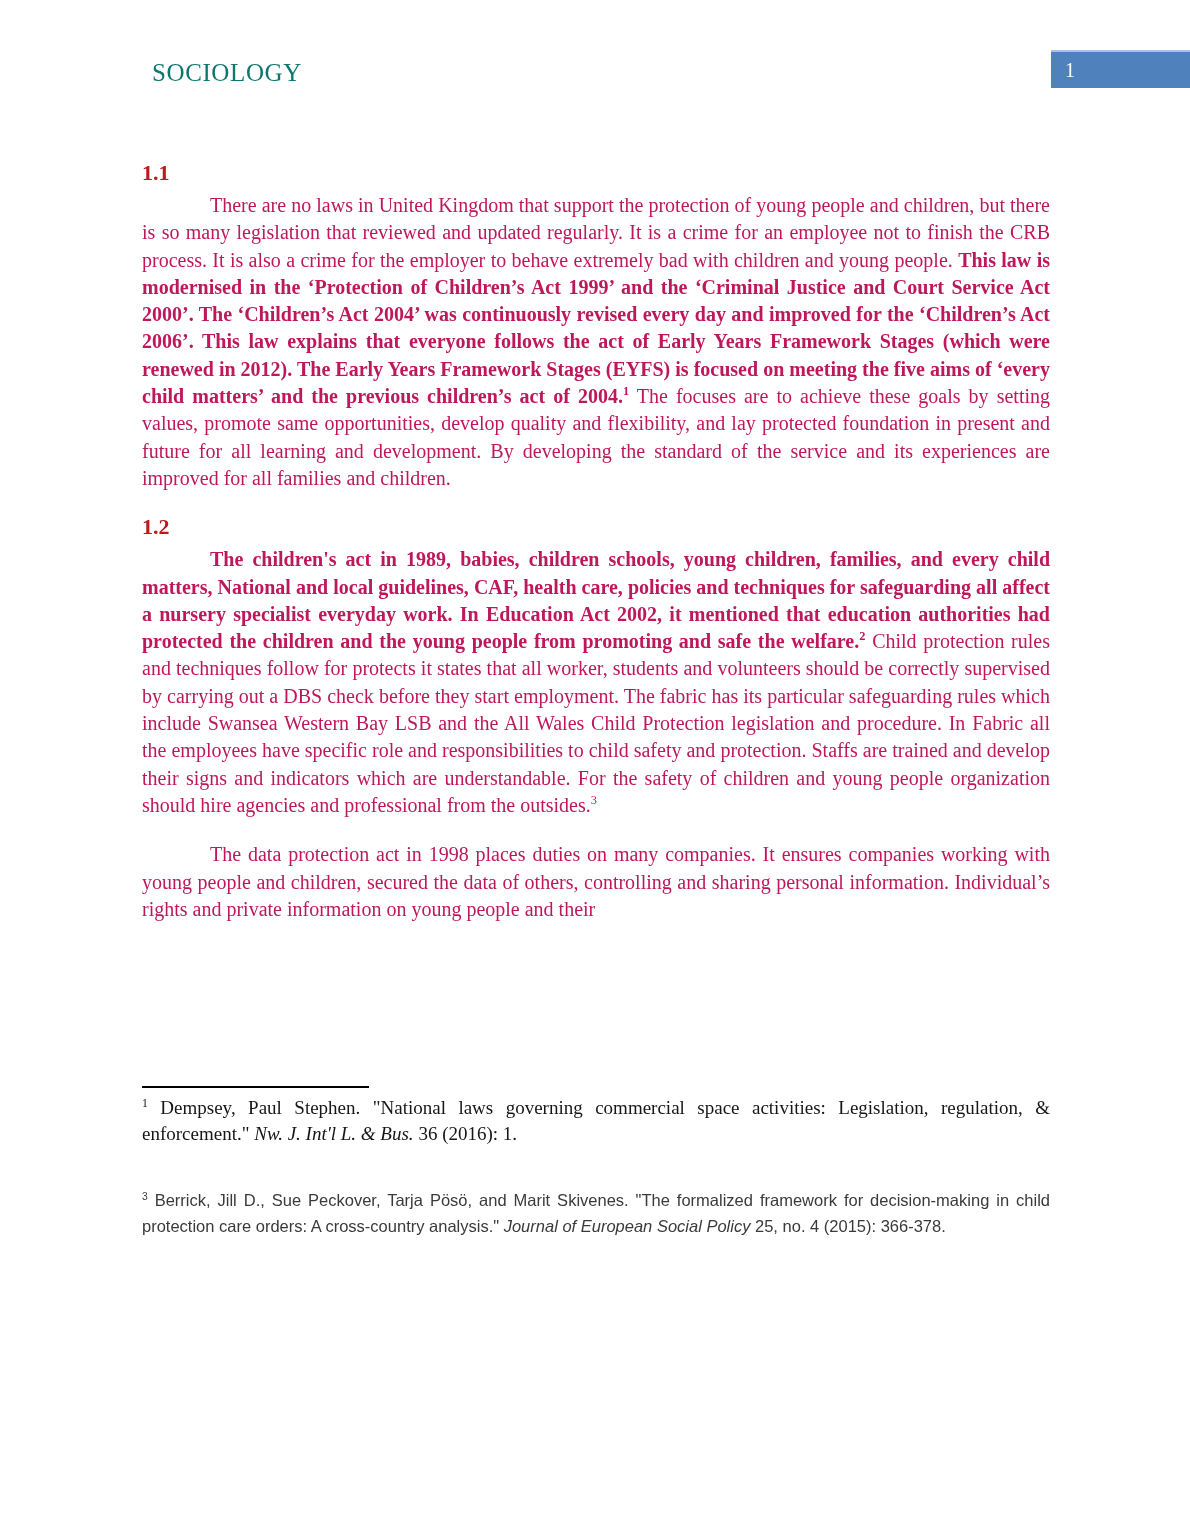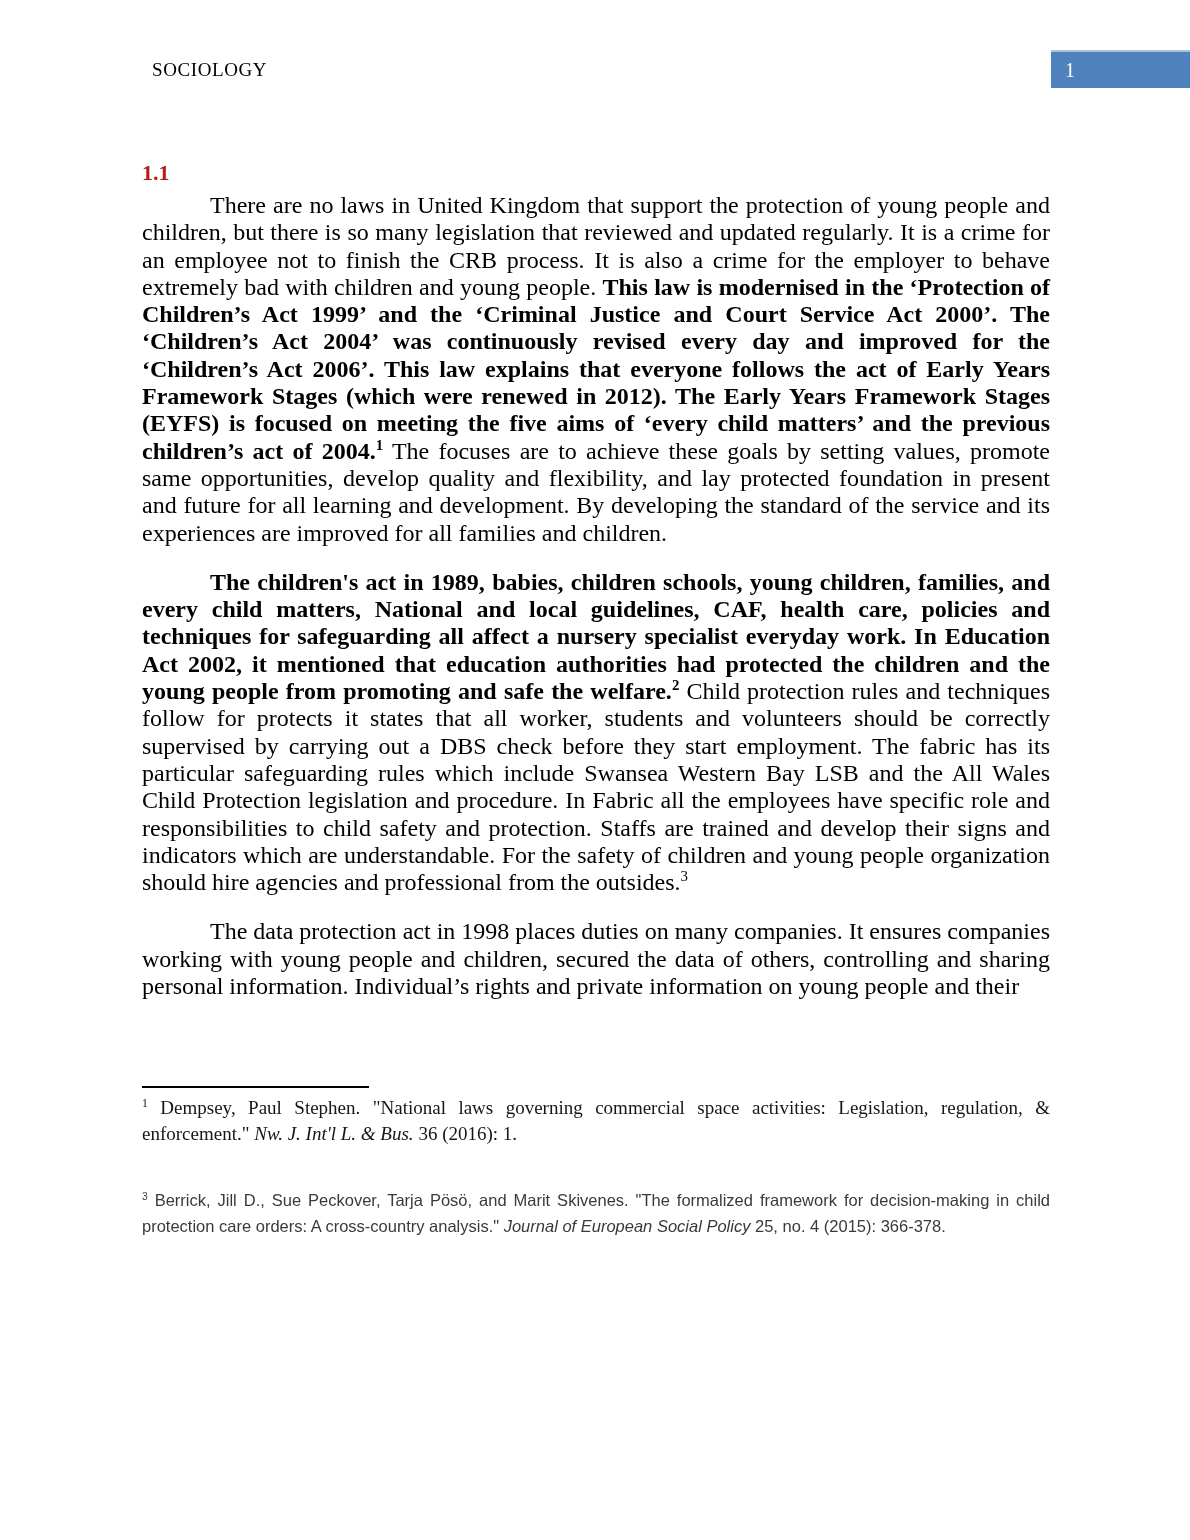--- a/index.html
+++ b/index.html
@@ -14,23 +14,23 @@
     background: #ffffff;
     font-family: "Liberation Serif", "DejaVu Serif", serif;
     color: #121212;
     overflow: hidden;
   }
   
   .header-title {
     position: absolute;
     left: 152px;
     top: 59px;
-    font-size: 19px;
+    font-size: 25px;
     letter-spacing: 0.6px;
-    color: #000000;
+    color: #0f766e;
     white-space: nowrap;
   }
   .pagenum-badge {
     position: absolute;
     right: 0;
     top: 50px;
     width: 139px;
     height: 38px;
     background: #4f81bd;
     border-top: 2px solid #a8c2e0;
@@ -49,26 +49,26 @@
     width: 908px;
   }
   .section { margin: 0 0 22px 0; }
   .section-heading {
     font-size: 22px;
     font-weight: bold;
     margin: 0 0 6px 0;
     color: #b91c1c;
   }
   .body-para {
-    font-size: 24px;
+    font-size: 20px;
     line-height: 27.3px;
     text-align: justify;
     text-indent: 68px;
     margin: 0;
-    color: #000000;
+    color: #be185d;
   }
   .body-para sup, .fn-text sup {
     font-size: 62%;
     line-height: 0;
     vertical-align: super;
   }
   
   .footnotes {
     position: absolute;
     left: 142px;
@@ -113,20 +113,21 @@
   </div>
 
   <div class="content">
 
     <div class="section">
       <div class="section-heading">1.1</div>
       <p class="body-para"><span>There are no laws in United Kingdom that support the protection of young people and children, but there is so many legislation that reviewed and updated regularly. It is a crime for an employee not to finish the CRB process. It is also a crime for the employer to behave extremely bad with children and young people. </span><span style="font-weight: bold;">This law is modernised in the ‘Protection of Children’s Act 1999’ and the ‘Criminal Justice and Court Service Act 2000’. The ‘Children’s Act 2004’ was continuously revised every day and improved for the ‘Children’s Act 2006’. This law explains that everyone follows the act of Early Years Framework Stages (which were renewed in 2012). The Early Years Framework Stages (EYFS) is focused on meeting the five aims of ‘every child matters’ and the previous children’s act of 2004.</span><sup style="font-weight: bold;">1</sup><span> The focuses are to achieve these goals by setting values, promote same opportunities, develop quality and flexibility, and lay protected foundation in present and future for all learning and development. By developing the standard of the service and its experiences are improved for all families and children.</span></p>
     </div>
 
     <div class="section">
+      <div class="section-heading">1.2</div>
       <p class="body-para"><span style="font-weight: bold;">The children's act in 1989, babies, children schools, young children, families, and every child matters, National and local guidelines, CAF, health care, policies and techniques for safeguarding all affect a nursery specialist everyday work. In Education Act 2002, it mentioned that education authorities had protected the children and the young people from promoting and safe the welfare.</span><sup style="font-weight: bold;">2</sup><span> Child protection rules and techniques follow for protects it states that all worker, students and volunteers should be correctly supervised by carrying out a DBS check before they start employment. The fabric has its particular safeguarding rules which include Swansea Western Bay LSB and the All Wales Child Protection legislation and procedure. In Fabric all the employees have specific role and responsibilities to child safety and protection. Staffs are trained and develop their signs and indicators which are understandable. For the safety of children and young people organization should hire agencies and professional from the outsides.</span><sup>3</sup></p>
     </div>
 
     <div class="section">
       <p class="body-para"><span>The data protection act in 1998 places duties on many companies. It ensures companies working with young people and children, secured the data of others, controlling and sharing personal information. Individual’s rights and private information on young people and their</span></p>
     </div>
 
   </div>
 
   <div class="footnotes">

